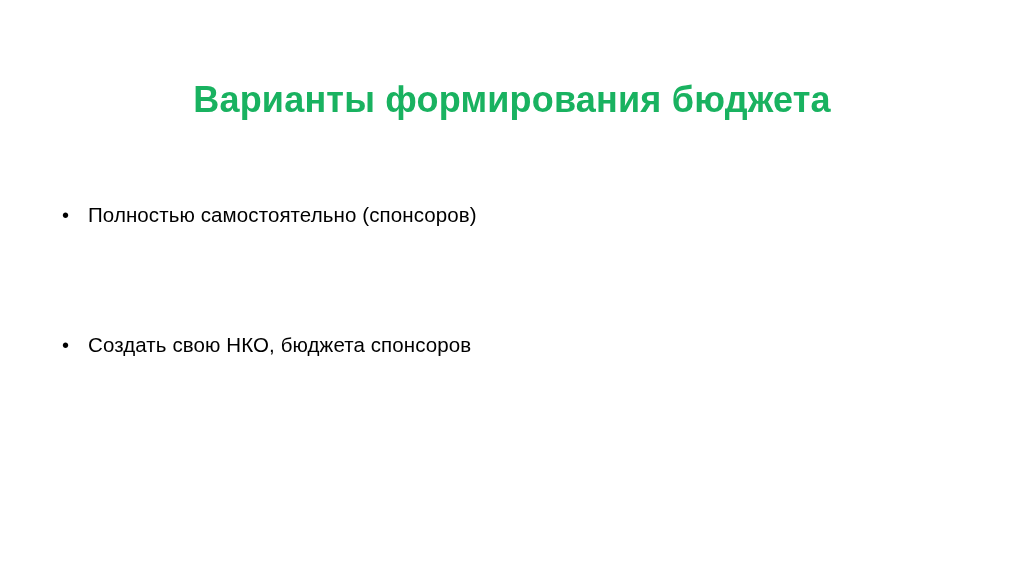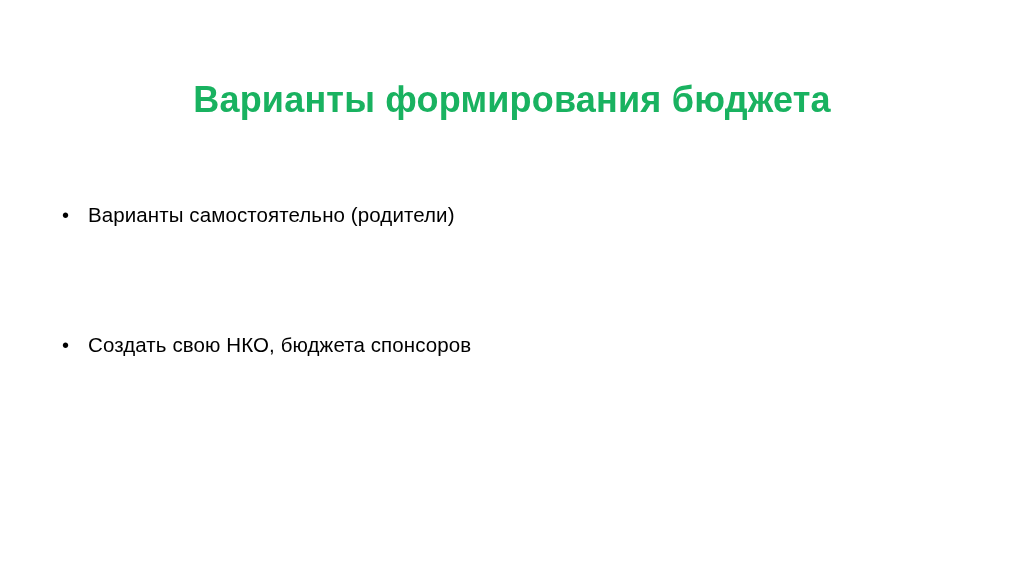--- a/index.html
+++ b/index.html
@@ -63,21 +63,21 @@
 <body>
 
 <div class="slide">
 
   <div class="slide-title">Варианты формирования бюджета</div>
 
   <div class="bullets">
 
     <div class="bullet-row">
       <span class="bullet-marker">•</span>
-      <span class="bullet-text">Варианты самостоятельно (родители)</span>
+      <span class="bullet-text">Полностью самостоятельно (спонсоров)</span>
     </div>
 
     <div class="bullet-row">
       <span class="bullet-marker">•</span>
       <span class="bullet-text">Создать свою НКО, бюджета спонсоров</span>
     </div>
 
   </div>
 
 </div>

